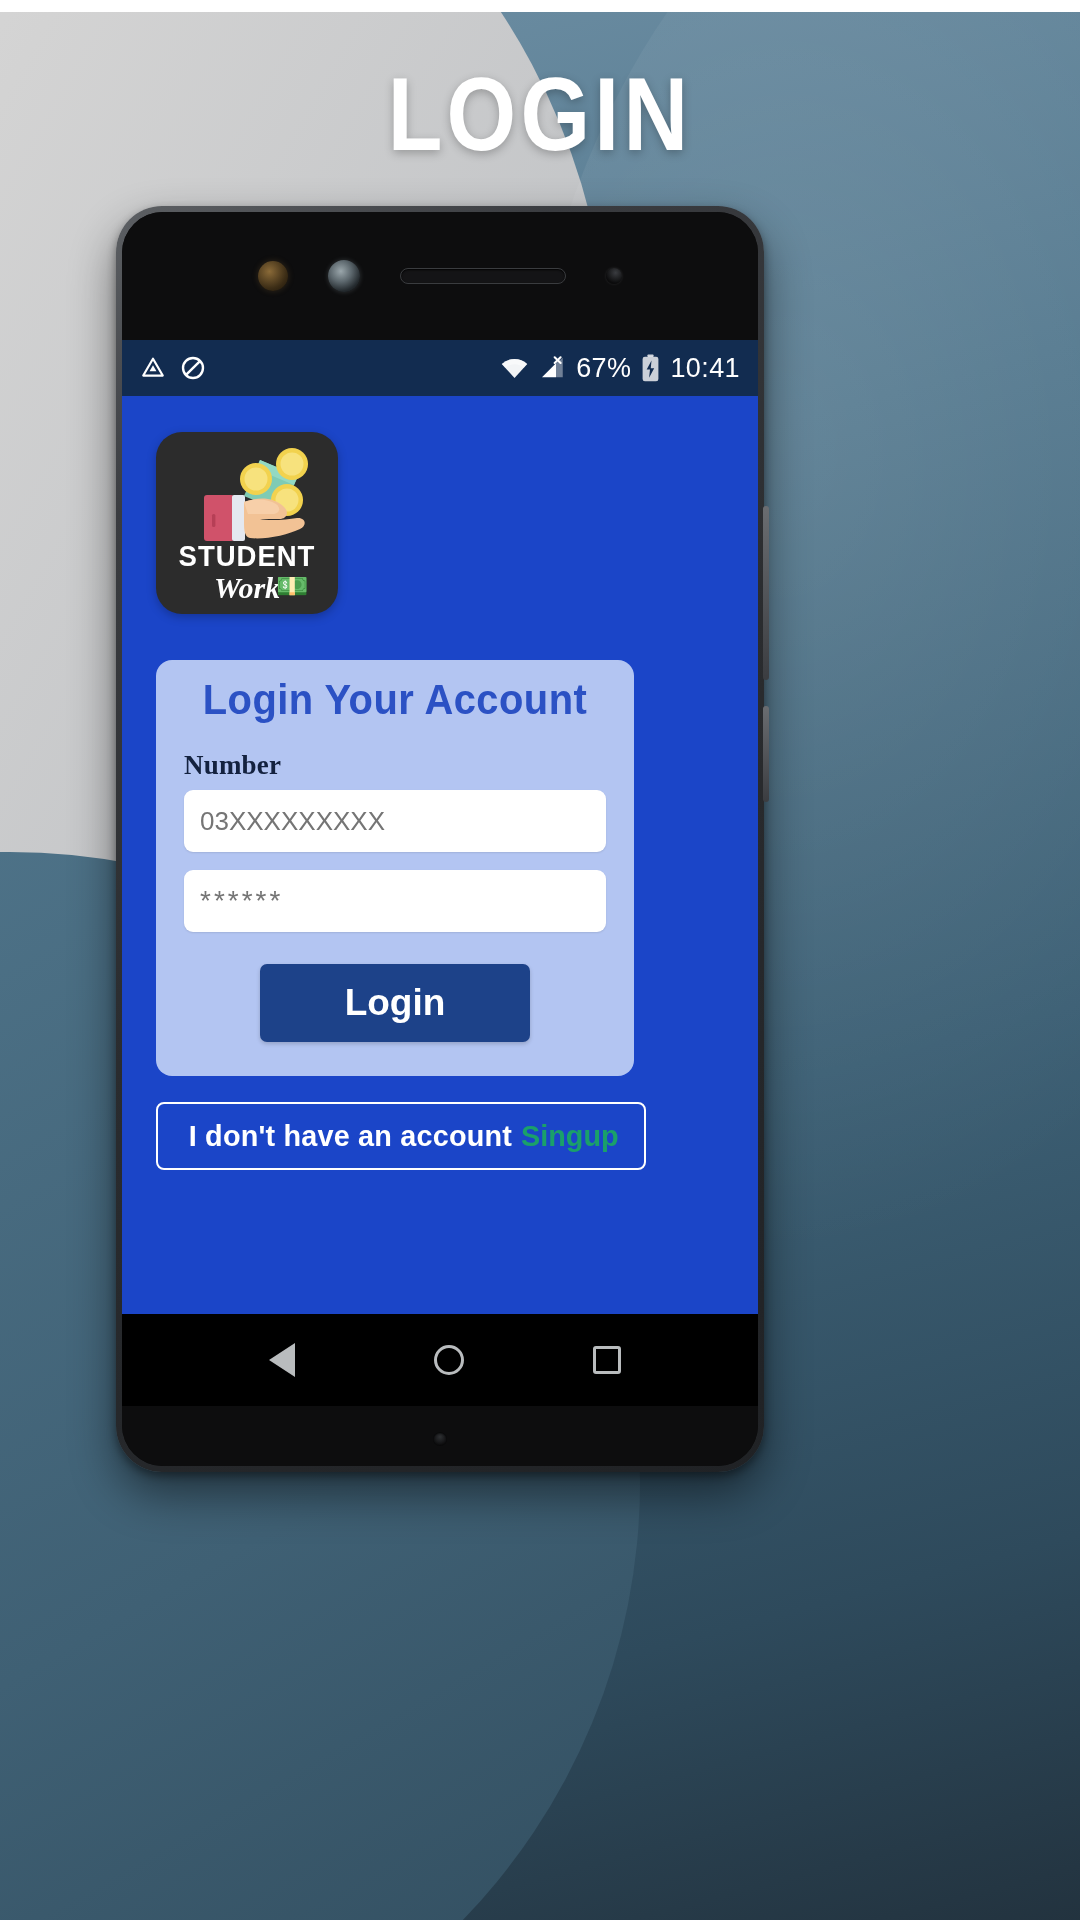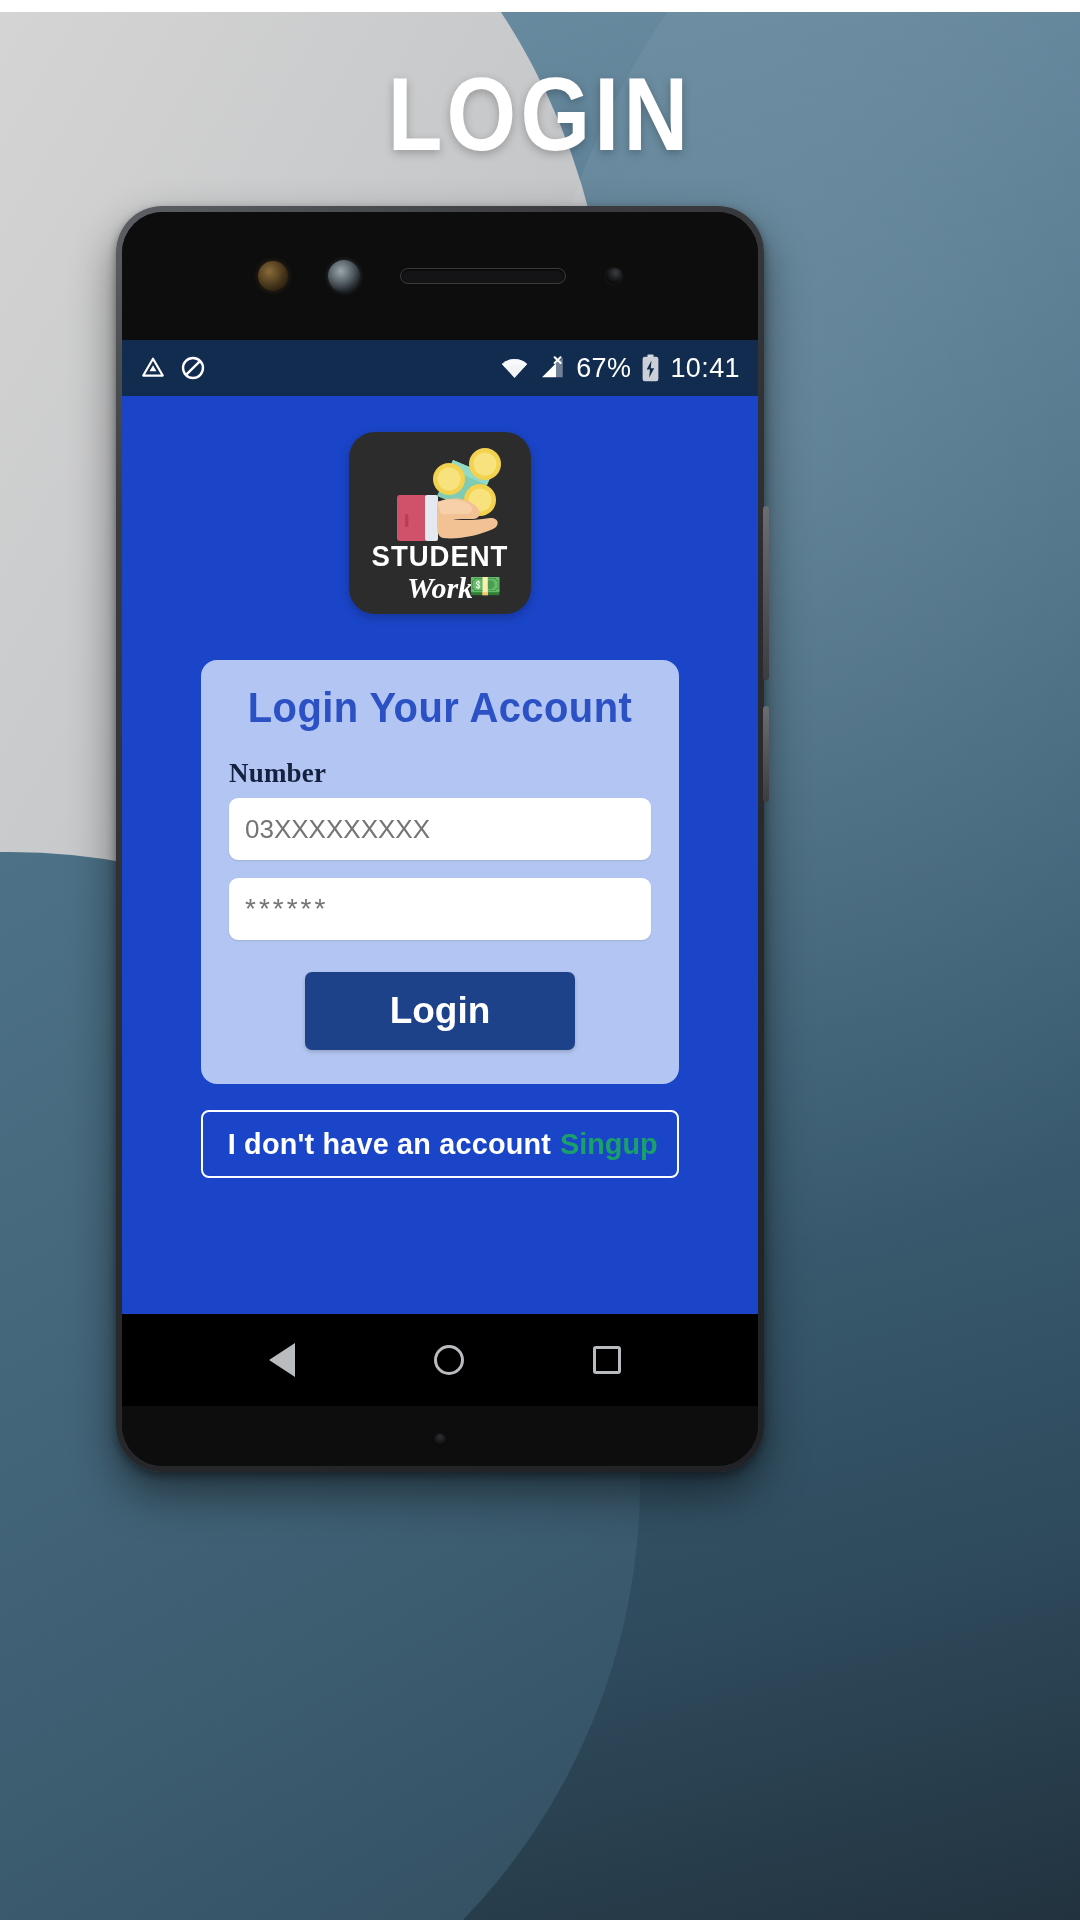--- a/index.html
+++ b/index.html
@@ -206,21 +206,21 @@
     letter-spacing: 0.4px;
     color: #ffffff;
   }
 
   
   #app-body {
     height: calc(100% - 56px);
     padding: 0 34px;
     display: flex;
     flex-direction: column;
-    align-items: center;
+    align-items: flex-start;
   }
 
   
   #logo {
     margin-top: 36px;
     width: 182px;
     height: 182px;
     border-radius: 26px;
     background: #2c2c2c;
     position: relative;
@@ -257,21 +257,21 @@
     line-height: 1;
   }
 
   
   #login-card {
     margin-top: 46px;
     width: 100%;
     max-width: 478px;
     background: #b3c5f2;
     border-radius: 16px;
-    padding: 24px 28px 34px 28px;
+    padding: 16px 28px 34px 28px;
   }
   #card-title {
     text-align: center;
     color: #2b51c4;
     font-family: "Liberation Sans Narrow", "Liberation Sans", sans-serif;
     font-size: 42px;
     font-weight: 700;
     letter-spacing: 0.5px;
     margin-bottom: 26px;
     transform: scaleX(0.95);
@@ -317,21 +317,21 @@
     font-weight: 700;
     cursor: pointer;
     box-shadow: 0 2px 4px rgba(0,0,0,0.18);
   }
 
   
   #signup-box {
     margin-top: 26px;
     border: 2px solid #ffffff;
     border-radius: 8px;
-    padding: 15px 18px;
+    padding: 15px 24px;
     text-align: center;
     cursor: pointer;
   }
   .signup-text {
     color: #ffffff;
     font-family: "Liberation Sans Narrow", "Liberation Sans", sans-serif;
     font-size: 30px;
     font-weight: 600;
     letter-spacing: 0.2px;
     transform: scaleX(0.96);

